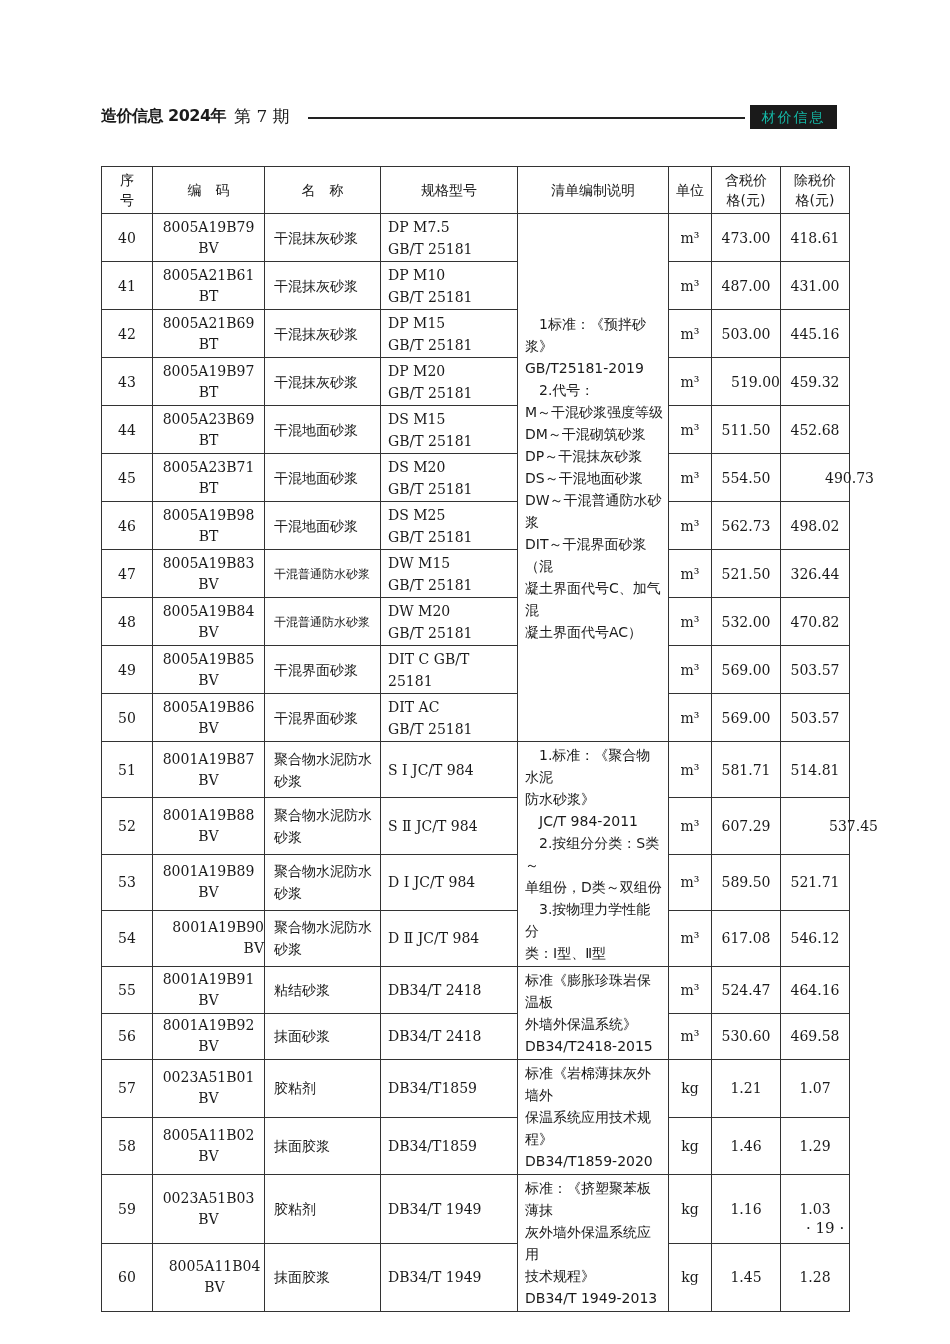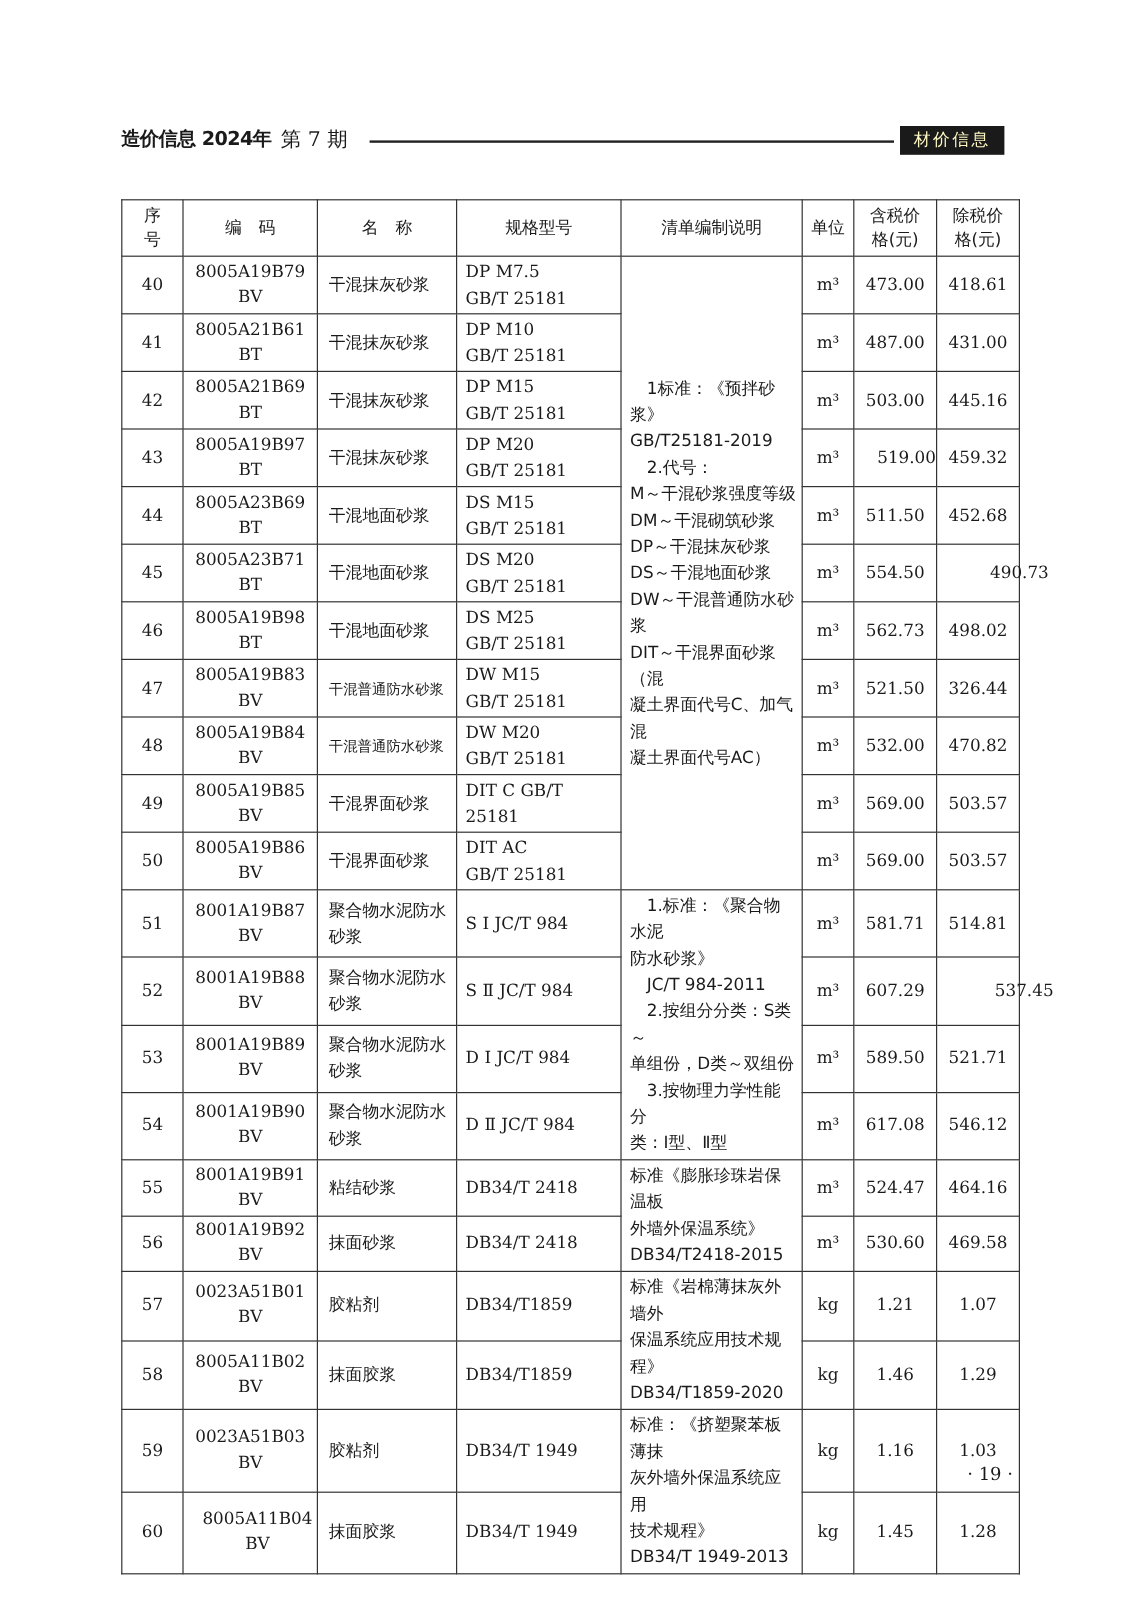--- a/index.html
+++ b/index.html
@@ -3,21 +3,21 @@
 <meta charset="utf-8">
 <style>
   html, body { margin:0; padding:0; background:#fff; }
   body { width:950px; height:1344px; position:relative; overflow:hidden;
          font-family:"DejaVu Serif","Liberation Serif",serif; color:#1a1a1a; }
   .header { position:absolute; left:101px; top:104px; width:736px; height:28px; }
   .hdr-title { position:absolute; left:0; top:2px; font-family:"DejaVu Sans","Liberation Sans",sans-serif;
                font-weight:bold; font-size:16px; letter-spacing:-0.5px; white-space:nowrap; }
   .hdr-issue { position:absolute; left:133px; top:1px; font-size:17px; white-space:nowrap; }
   .hdr-line { position:absolute; left:207px; right:92px; top:13px; height:0; border-top:2px solid #222; }
-  .hdr-badge { position:absolute; right:0; top:1px; width:87px; height:24px; background:#1a1a1a; color:#fef9c3;
+  .hdr-badge { position:absolute; right:0; top:1px; width:87px; height:24px; background:#1a1a1a; color:#14b8a6;
                font-family:"DejaVu Sans","Liberation Sans",sans-serif; font-size:14px; line-height:24px;
                text-align:center; letter-spacing:2px;margin-left:24px; }
   table.t { position:absolute; left:101px; top:166px; width:748px; border-collapse:collapse; table-layout:fixed; }
   .t td, .t th { border:1px solid #333; font-weight:normal; padding:0; text-align:center; vertical-align:middle; font-size:14px; }
   .t th { height:46px; font-family:"DejaVu Sans","Liberation Sans",sans-serif; font-size:14px; line-height:20px; }
   .t tr.r td { height:47px; }
   .code { line-height:21px; font-size:14px; }
   .name { text-align:left !important; padding-left:9px !important; font-family:"DejaVu Sans","Liberation Sans",sans-serif; font-size:14px; line-height:22px; }
   .name.small { font-size:12px; }
   .spec { text-align:left !important; padding-left:7px !important; line-height:22px; font-size:14px; }
@@ -286,21 +286,21 @@
         <td class="spec" style="height: 45px;">
           <div>D Ⅰ JC/T 984</div>
           <div></div>
         </td>
         <td style="height: 45px;">m³</td>
         <td style="height: 45px;">589.50</td>
         <td style="height: 45px;">521.71</td>
       </tr>
       <tr class="r">
         <td style="height: 45px;">54</td>
-        <td class="code" style="height: 45px;">
+        <td class="code" style="height: 45px; text-align: right;">
           <div>8001A19B90</div>
           <div>BV</div>
         </td>
         <td class="name" style="height: 45px;">聚合物水泥防水砂浆</td>
         <td class="spec" style="height: 45px;">
           <div>D Ⅱ JC/T 984</div>
           <div></div>
         </td>
         <td style="height: 45px;">m³</td>
         <td style="height: 45px;">617.08</td>

